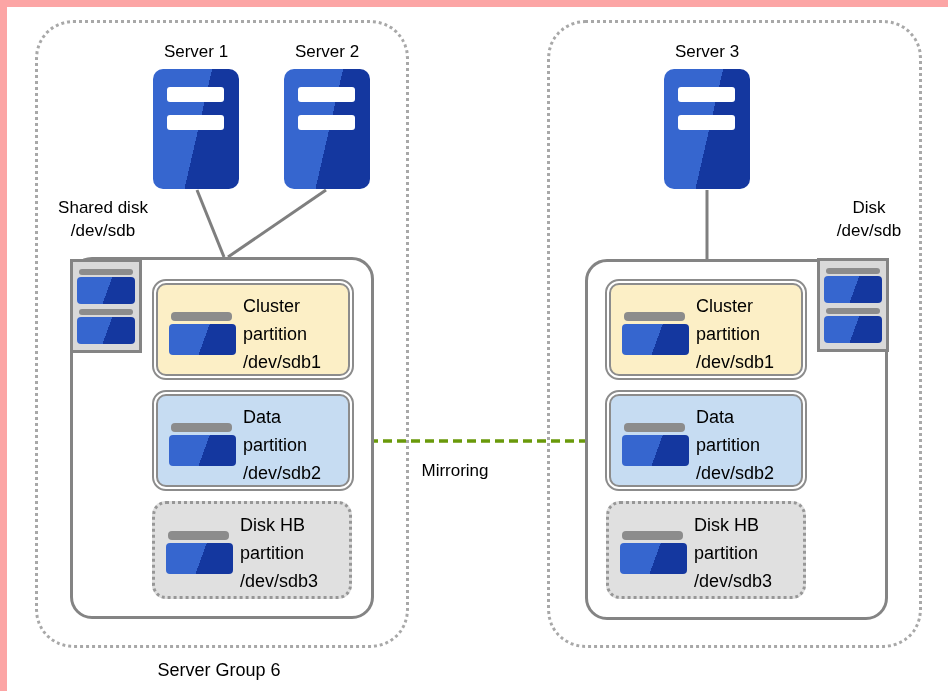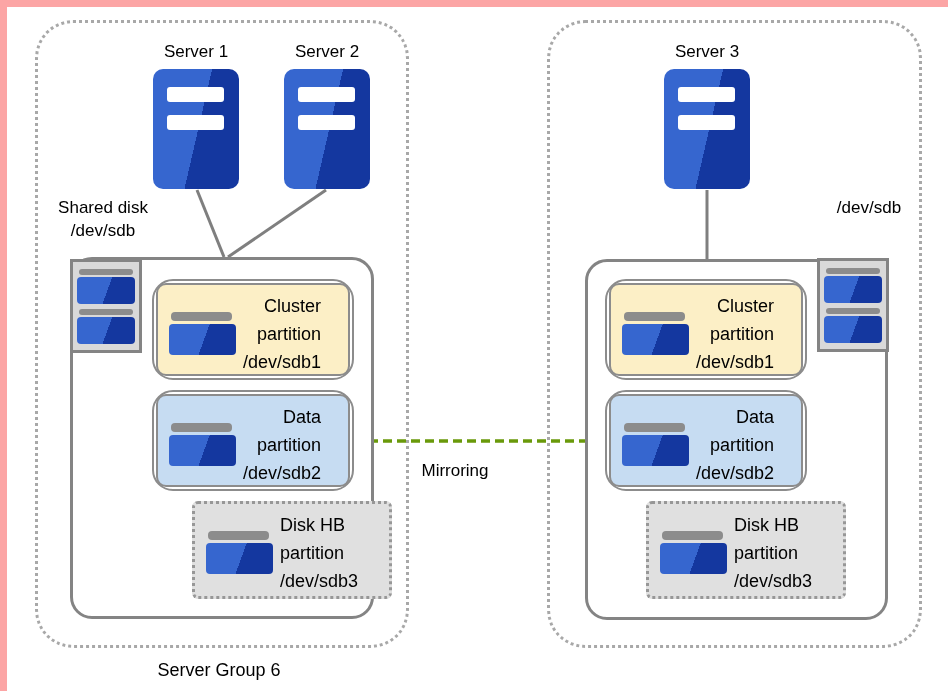--- a/index.html
+++ b/index.html
@@ -90,41 +90,39 @@
   .disk-stack .disk-bar{width:54px;height:6px;margin:0 auto;}
   .disk-stack .disk-body{width:58px;height:27px;margin:2px auto 0 auto;}
   .disk-stack .disk-unit{padding-top:7px;}
   .disk-stack .disk-unit + .disk-unit{padding-top:5px;}
 
   
   .part-outer{
     position:absolute;
     width:194px;height:93px;
     border:2px solid var(--gray-bar);
-    border-radius:21px;
+    border-radius:14px;
     background:#ffffff;
     padding:2px;
-    text-align:right;
   }
   .part-inner{
     position:relative;
     width:100%;height:100%;
     border:2px solid var(--gray-bar);
     border-radius:10px;
     box-sizing:border-box;
   }
   .part-inner.cluster{background:var(--cluster-fill);}
   .part-inner.data{background:var(--data-fill);}
   .part-hb{
     position:absolute;
     width:194px;height:92px;
     border:3px dotted #979797;
-    border-radius:6px;
+    border-radius:14px;
     background:var(--hb-fill);
-    margin-left:40px;
   }
   .part-icon-bar{
     position:absolute;left:13px;top:27px;
     width:61px;height:9px;
     background:var(--gray-bar);border-radius:4px;
   }
   .part-icon-body{
     position:absolute;left:11px;top:39px;
     width:67px;height:31px;
     background:linear-gradient(110deg, var(--blue-light) 52%, var(--blue-dark) 52%);
@@ -240,20 +238,21 @@
   <div class="mirror-label" style="left:383px;top:454px;width:130px;">Mirroring</div>
 
   <div class="server-label abs" style="left:645px;top:35px;">Server 3</div>
 
   <div class="server-icon" style="left:657px;top:62px;">
     <div class="server-slot s1"></div>
     <div class="server-slot s2"></div>
   </div>
 
   <div class="caption" style="left:802px;top:189px;width:120px;">
+    <div>Disk</div>
     <div>/dev/sdb</div>
   </div>
 
   <div class="disk-container" style="left:578px;top:252px;width:297px;height:355px;"></div>
 
   <div class="disk-stack" style="left:810px;top:251px;">
     <div class="disk-unit">
       <div class="disk-bar"></div>
       <div class="disk-body"></div>
     </div>

